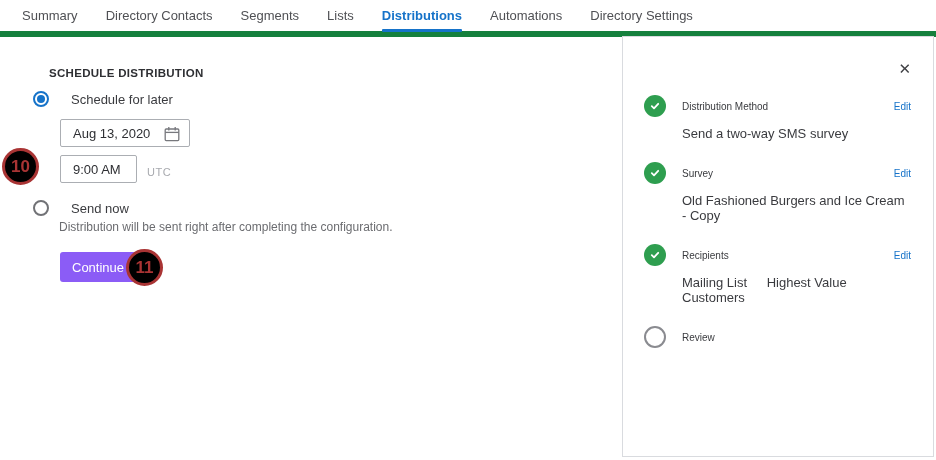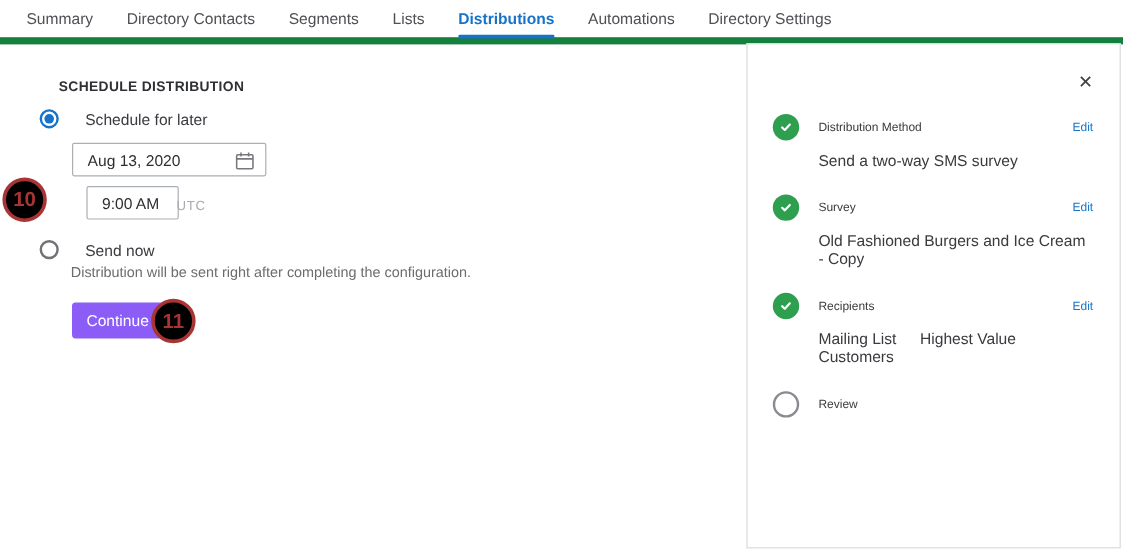--- a/index.html
+++ b/index.html
@@ -19,22 +19,22 @@
   .radio-row { position:absolute; display:flex; align-items:center; gap:22px; }
   .radio-row.later { left:33px; top:60px; }
   .radio-row.now { left:33px; top:169px; }
   .radio { width:16px; height:16px; border-radius:50%; border:2px solid #717276; box-sizing:border-box; background:#fff; position:relative; flex:none; cursor:pointer; }
   .radio.selected { border-color:#1673C9; }
   .radio.selected::after { content:""; position:absolute; left:2px; top:2px; right:2px; bottom:2px; border-radius:50%; background:#1673C9; }
   .radio-label { font-size:13px; color:#3A3B3F; cursor:pointer; }
 
   .field { position:absolute; border:1px solid #ABAEB3; border-radius:2px; background:#fff; display:flex; align-items:center; box-sizing:border-box; }
   .field input { border:none; outline:none; background:transparent; font-family:"Liberation Sans", sans-serif; font-size:13px; color:#2E2F33; padding:0 0 0 12px; width:100%; }
-  .date-field { left:60px; top:88px; width:162px; height:28px; }
-  .time-field { left:72px; top:124px; width:77px; height:28px; }
+  .date-field { left:60px; top:88px; width:130px; height:28px; }
+  .time-field { left:60px; top:124px; width:77px; height:28px; }
   .cal-btn { position:absolute; right:9px; top:6px; width:16px; height:16px; background:none; border:none; padding:0; cursor:pointer; }
   .utc-label { position:absolute; left:147px; top:135px; font-size:11px; letter-spacing:.6px; color:#A8AAAF; }
 
   .send-desc { position:absolute; left:59px; top:189px; margin:0; font-size:12px; color:#6B6C70; }
   .continue-btn { position:absolute; left:60px; top:221px; height:30px; padding:0 12px; min-width:70px; background:#8b5cf6; color:#fff; border:none; border-radius:3px; font-family:"Liberation Sans", sans-serif; font-size:13px; cursor:pointer; }
 
   
   .ann { position:absolute; width:37px; height:37px; box-sizing:border-box; border:3px solid #A93434; border-radius:50%; background:#000000; color:#A93434; font-size:17px; font-weight:bold; display:flex; align-items:center; justify-content:center; z-index:5; }
   .ann-10 { left:2px; top:117px; }
   .ann-11 { left:126px; top:218px; }

